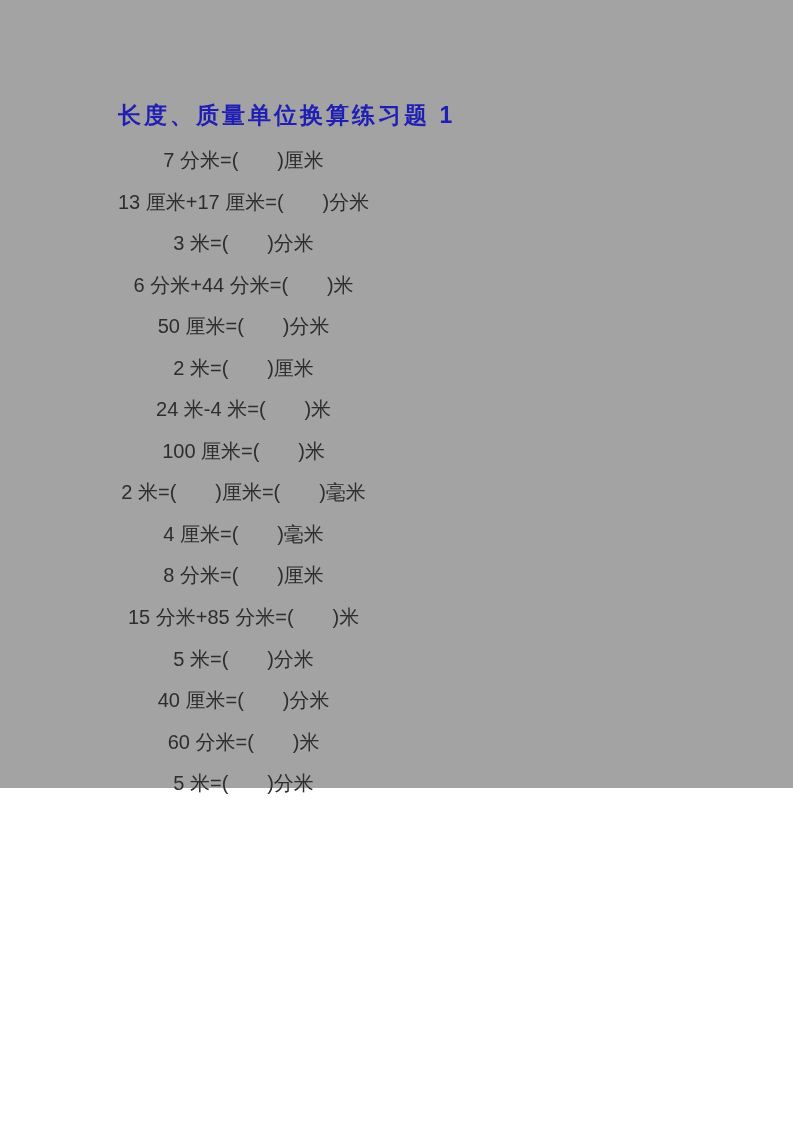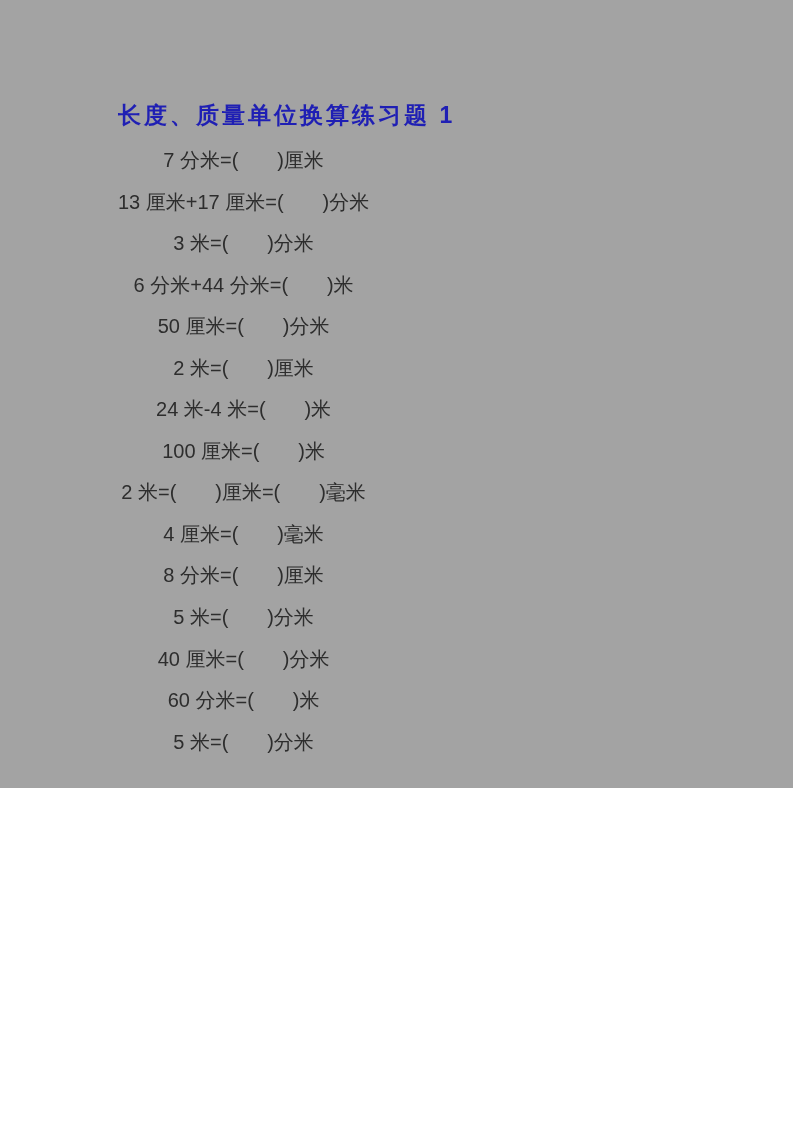--- a/index.html
+++ b/index.html
@@ -54,18 +54,19 @@
     <div class="q-line">13 厘米+17 厘米=(       )分米</div>
     <div class="q-line">3 米=(       )分米</div>
     <div class="q-line">6 分米+44 分米=(       )米</div>
     <div class="q-line">50 厘米=(       )分米</div>
     <div class="q-line">2 米=(       )厘米</div>
     <div class="q-line">24 米-4 米=(       )米</div>
     <div class="q-line">100 厘米=(       )米</div>
     <div class="q-line">2 米=(       )厘米=(       )毫米</div>
     <div class="q-line">4 厘米=(       )毫米</div>
     <div class="q-line">8 分米=(       )厘米</div>
+    <div class="q-line">15 分米+85 分米=(       )米</div>
     <div class="q-line">5 米=(       )分米</div>
     <div class="q-line">40 厘米=(       )分米</div>
     <div class="q-line">60 分米=(       )米</div>
     <div class="q-line">5 米=(       )分米</div>
   </div>
 </div>
 
 </body></html>

